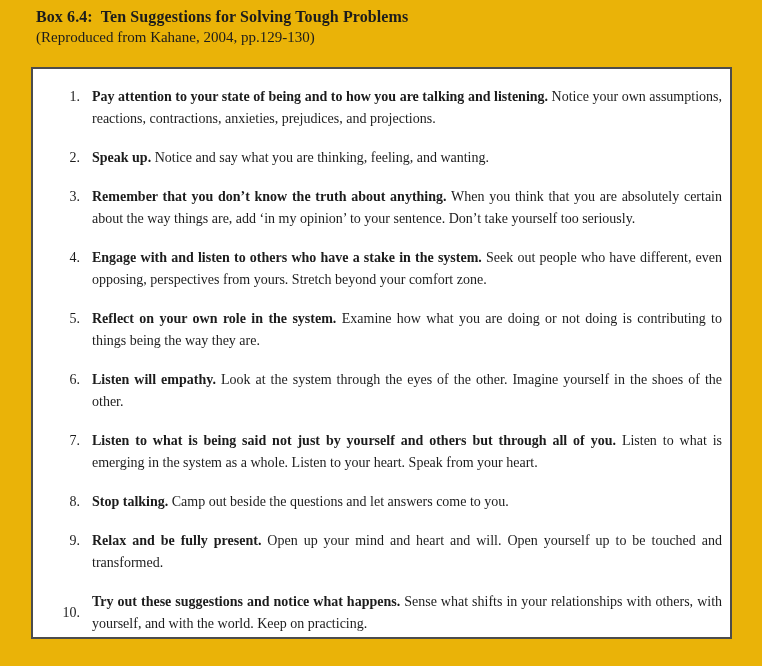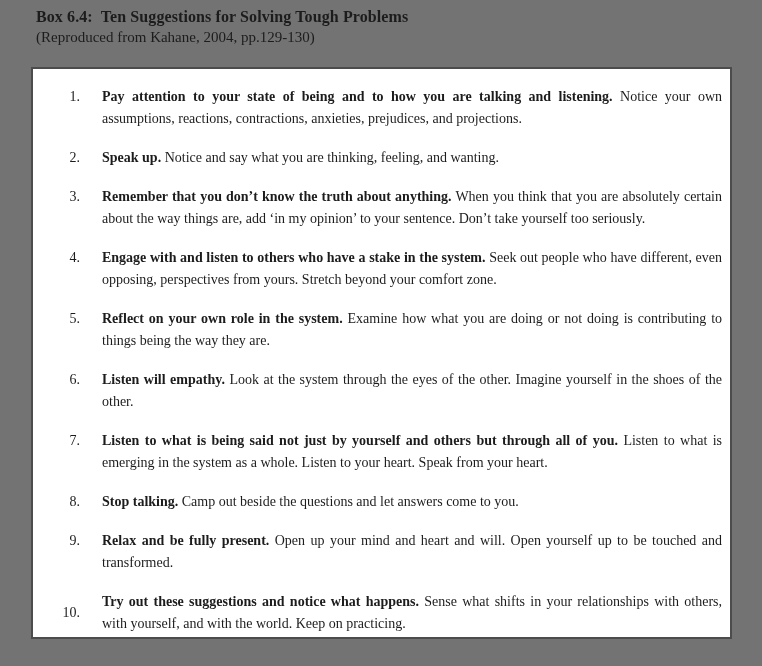--- a/index.html
+++ b/index.html
@@ -9,21 +9,21 @@
     width: 762px;
     height: 666px;
     font-family: "Liberation Serif", serif;
     color: #1c1c1c;
     position: relative;
   }
   .page {
     position: relative;
     width: 762px;
     height: 666px;
-    background: #737373;
+    background: #eab308;
   }
   .header {
     position: absolute;
     left: 36px;
     top: 6px;
   }
   .title {
     font-weight: bold;
     font-size: 16px;
     line-height: 21px;
@@ -58,21 +58,21 @@
   .item:last-child {
     margin-bottom: 0;
     align-items: center;
   }
   .num {
     flex: 0 0 47px;
     text-align: right;
   }
   .txt {
     flex: 1;
-    margin-left: 22px;
+    margin-left: 12px;
     text-align: justify;
   }
   .lead {
     font-weight: bold;
   }
 </style>
 </head>
 <body>
 
 <div class="page">

